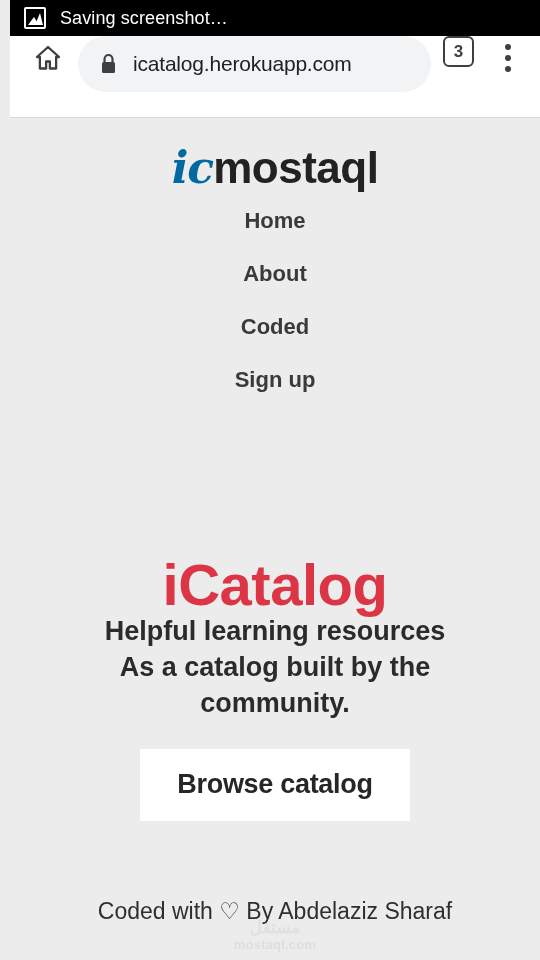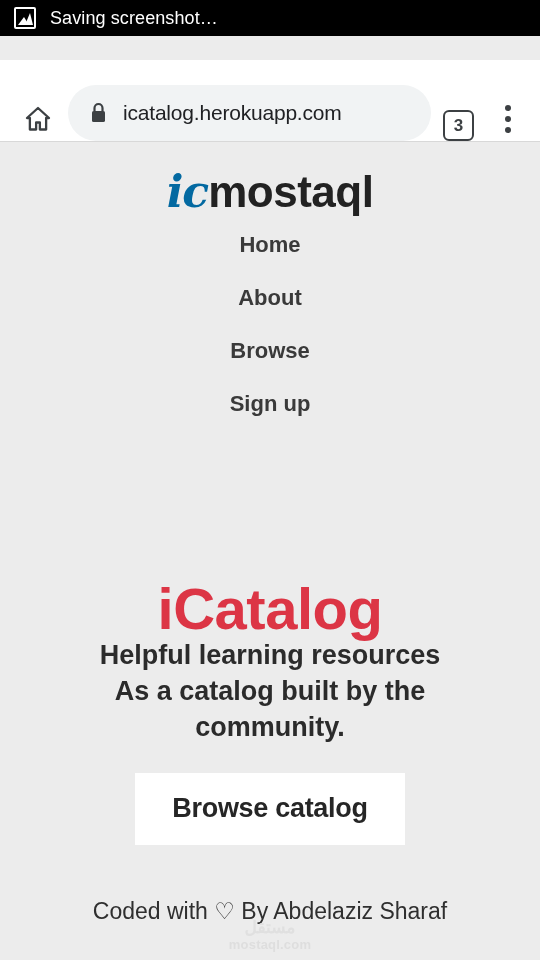--- a/index.html
+++ b/index.html
@@ -15,20 +15,21 @@
     background: #ececec;
   }
 
   #screen {
     position: relative;
     width: 540px;
     height: 960px;
     background: #ececec;
     display: flex;
     flex-direction: column;
+    padding-left: 10px;
   }
 
   
   .status-bar {
     height: 36px;
     background: #000000;
     display: flex;
     align-items: center;
     padding-left: 14px;
     flex: 0 0 36px;
@@ -71,24 +72,23 @@
     letter-spacing: 0.1px;
     white-space: nowrap;
   }
 
   
   .toolbar {
     height: 82px;
     flex: 0 0 82px;
     background: #ffffff;
     display: flex;
-    align-items: flex-end;
+    align-items: flex-start;
     padding: 0 14px 0 16px;
     border-bottom: 1px solid #d8d8d8;
-    margin-top: 24px;
   }
   .home-btn {
     width: 44px;
     height: 44px;
     flex: 0 0 44px;
     display: flex;
     align-items: center;
     justify-content: center;
   }
   .url-pill {
@@ -312,21 +312,21 @@
 
   <div class="page">
 
     <div class="site-logo">
       <span class="logo-ic">ic</span><span class="logo-rest">mostaql</span>
     </div>
 
     <nav class="nav">
       <a href="#">Home</a>
       <a href="#">About</a>
-      <a href="#">Browse</a>
+      <a href="#">Coded</a>
       <a href="#">Sign up</a>
     </nav>
 
     <div class="hero">
       <h1 class="hero-title">iCatalog</h1>
       <p class="hero-sub">Helpful learning resources As a catalog built by the community.</p>
       <button class="browse-btn">Browse catalog</button>
     </div>
 
     <div class="footer">

